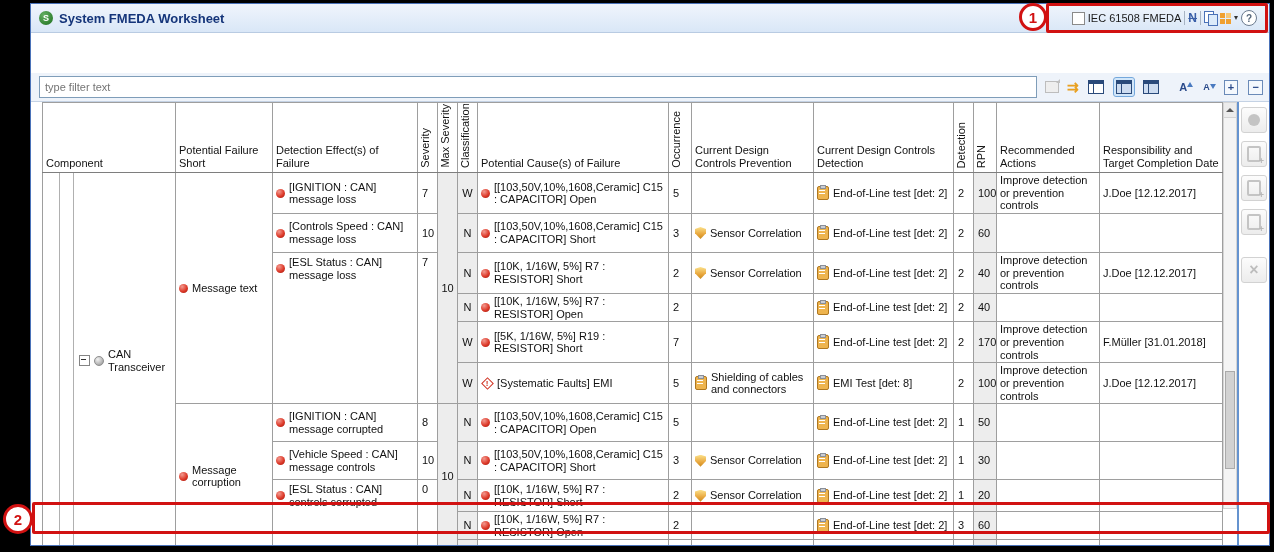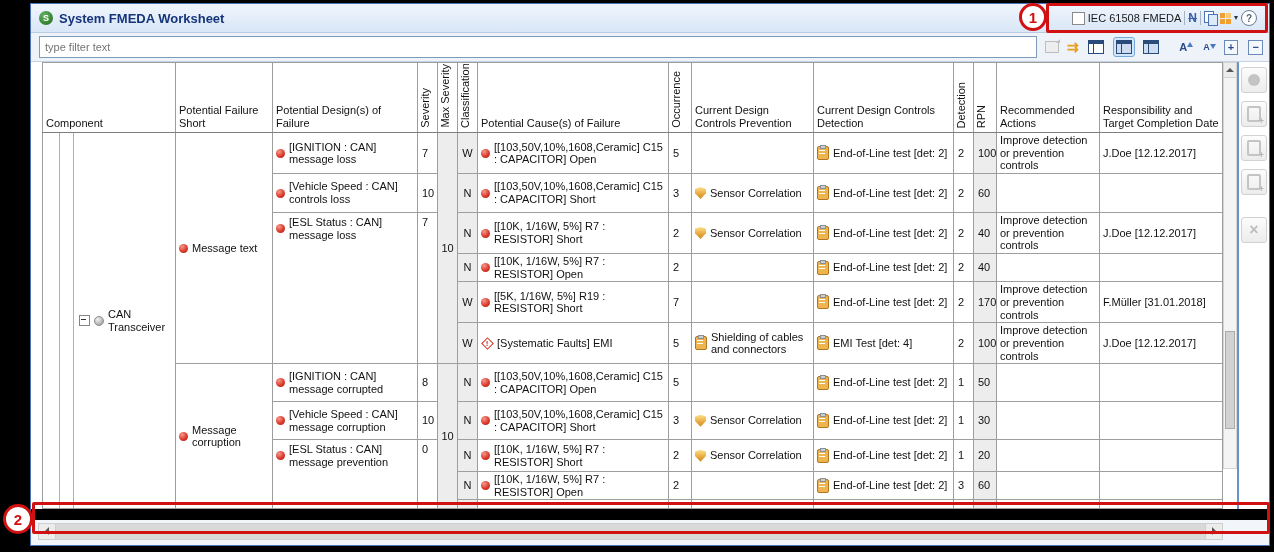--- a/index.html
+++ b/index.html
@@ -17,21 +17,21 @@
   .i-copy{position:relative;width:13px;height:14px;}
   .i-copy i{position:absolute;width:8px;height:10px;background:#fff;border:1px solid #4a72b8;}
   .i-copy i:first-child{left:0;top:0;}
   .i-copy i:last-child{left:4px;top:3px;background:#dcebfa;}
   .i-grid{display:grid;grid-template-columns:5px 5px;grid-template-rows:5px 5px;gap:1px;}
   .i-grid i{background:#f0a030;}
   .i-grid i:nth-child(2){background:#f7c878;}
   .caret{font-size:8px;color:#333;line-height:1;}
   .i-help{width:14px;height:14px;border-radius:50%;border:1px solid #6b7b8f;color:#55667a;font-size:10px;font-weight:bold;display:flex;align-items:center;justify-content:center;background:#fff;}
   
-  .filterrow{flex:0 0 28px;background:#eef3fa;border-bottom:1px solid #c4d2e4;display:flex;align-items:center;padding:0 6px 0 8px;gap:8px;}
+  .filterrow{flex:0 0 28px;background:#eef3fa;border-bottom:1px solid #c4d2e4;display:flex;align-items:center;padding:0 6px 0 8px;gap:8px;margin-top:40px;}
   .filter-input{width:1012px;height:18px;border:1px solid #7f9db9;font-size:11px;padding:1px 5px;color:#333;background:#fff;box-sizing:content-box;font-family:"Liberation Sans",sans-serif;}
   .i-detach{width:12px;height:10px;border:1px solid #bdbdbd;background:#eee;position:relative;}
   .i-detach::after{content:"";position:absolute;right:-2px;top:-3px;border-left:4px solid transparent;border-bottom:4px solid #c0c0c0;}
   .i-sync{color:#e8a020;font-size:14px;font-weight:bold;line-height:1;}
   .tbtn{width:20px;height:18px;display:flex;align-items:center;justify-content:center;border-radius:2px;}
   .tbtn.sel{background:#d2e7fa;outline:1px solid #74a8dc;}
   .i-tbl{width:14px;height:12px;border:1px solid #2a4a7a;background:#fff;position:relative;}
   .i-tbl::before{content:"";position:absolute;left:0;top:0;right:0;height:3px;background:#2a4a7a;}
   .i-tbl::after{content:"";position:absolute;left:4px;top:0;bottom:0;width:1px;background:#2a4a7a;}
   .i-tbl.dk{background:#cddcf0;}
@@ -164,21 +164,21 @@
           <col style="width:140px">
             <col style="width:20px">
             <col style="width:23px">
           <col style="width:103px">
             <col style="width:123px">
         </colgroup>
         <thead>
           <tr>
             <th>Component</th>
             <th>Potential Failure Short</th>
-            <th>Potential Design(s) of Failure</th>
+            <th>Detection Effect(s) of Failure</th>
             <th class="hv"><span class="vh">Severity</span></th>
             <th class="hv"><span class="vh">Max Severity</span></th>
             <th class="hv"><span class="vh">Classification</span></th>
             <th>Potential Cause(s) of Failure</th>
             <th class="hv"><span class="vh">Occurrence</span></th>
             <th>Current Design Controls Prevention</th>
             <th>Current Design Controls Detection</th>
             <th class="hv"><span class="vh">Detection</span></th>
             <th class="hv"><span class="vh">RPN</span></th>
             <th>Recommended Actions</th>
@@ -227,21 +227,21 @@
               </td>
             <td class="n">2</td>
             <td class="g n">100</td>
             <td>Improve detection or prevention controls</td>
             <td>J.Doe [12.12.2017]</td>
           </tr>
           <tr style="height:39px">
             <td>
                 <div class="flexc">
                   <span class="i-dot"></span>
-                  <span>[Vehicle Speed : CAN] controls loss</span>
+                  <span>[Controls Speed : CAN] message loss</span>
                 </div>
               </td>
             <td class="n">10</td>
             <td class="g ctr">N</td>
             <td>
                 <div class="flexc">
                   <span class="i-dot"></span>
                   <span>[[103,50V,10%,1608,Ceramic] C15 : CAPACITOR] Short</span>
                 </div>
               </td>
@@ -352,21 +352,21 @@
             <td class="n">5</td>
             <td>
                 <div class="flexc">
                   <span class="i-clip"></span>
                   <span>Shielding of cables and connectors</span>
                 </div>
               </td>
             <td>
                 <div class="flexc">
                   <span class="i-clip"></span>
-                  <span>EMI Test [det: 4]</span>
+                  <span>EMI Test [det: 8]</span>
                 </div>
               </td>
             <td class="n">2</td>
             <td class="g n">100</td>
             <td>Improve detection or prevention controls</td>
             <td>J.Doe [12.12.2017]</td>
           </tr>
           <tr style="height:38px">
             <td rowspan="5">
               <div class="flexc">
@@ -399,21 +399,21 @@
               </td>
             <td class="n">1</td>
             <td class="g n">50</td>
             <td></td>
             <td></td>
           </tr>
           <tr style="height:38px">
             <td>
                 <div class="flexc">
                   <span class="i-dot"></span>
-                  <span>[Vehicle Speed : CAN] message corruption</span>
+                  <span>[Vehicle Speed : CAN] message controls</span>
                 </div>
               </td>
             <td class="n">10</td>
             <td class="g ctr">N</td>
             <td>
                 <div class="flexc">
                   <span class="i-dot"></span>
                   <span>[[103,50V,10%,1608,Ceramic] C15 : CAPACITOR] Short</span>
                 </div>
               </td>
@@ -432,21 +432,21 @@
               </td>
             <td class="n">1</td>
             <td class="g n">30</td>
             <td></td>
             <td></td>
           </tr>
           <tr style="height:32px">
             <td class="vt" rowspan="3">
                 <div class="flexc">
                   <span class="i-dot"></span>
-                  <span>[ESL Status : CAN] message prevention</span>
+                  <span>[ESL Status : CAN] controls corrupted</span>
                 </div>
               </td>
             <td class="n vt" rowspan="3">0</td>
             <td class="g ctr">N</td>
             <td>
                 <div class="flexc">
                   <span class="i-dot"></span>
                   <span>[[10K, 1/16W, 5%] R7 : RESISTOR] Short</span>
                 </div>
               </td>

